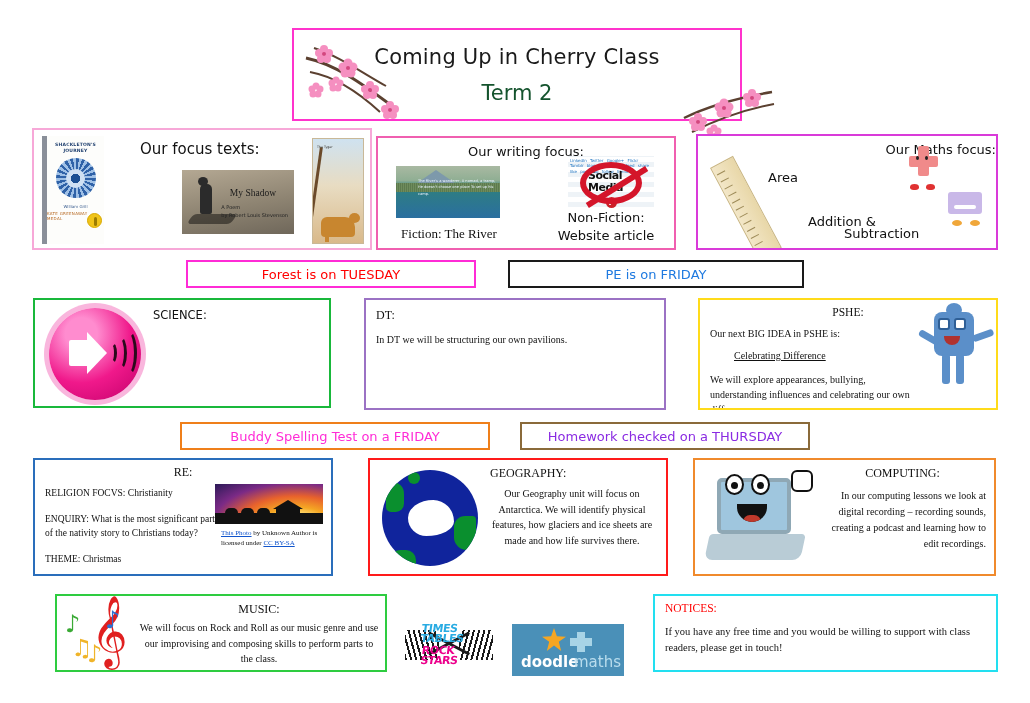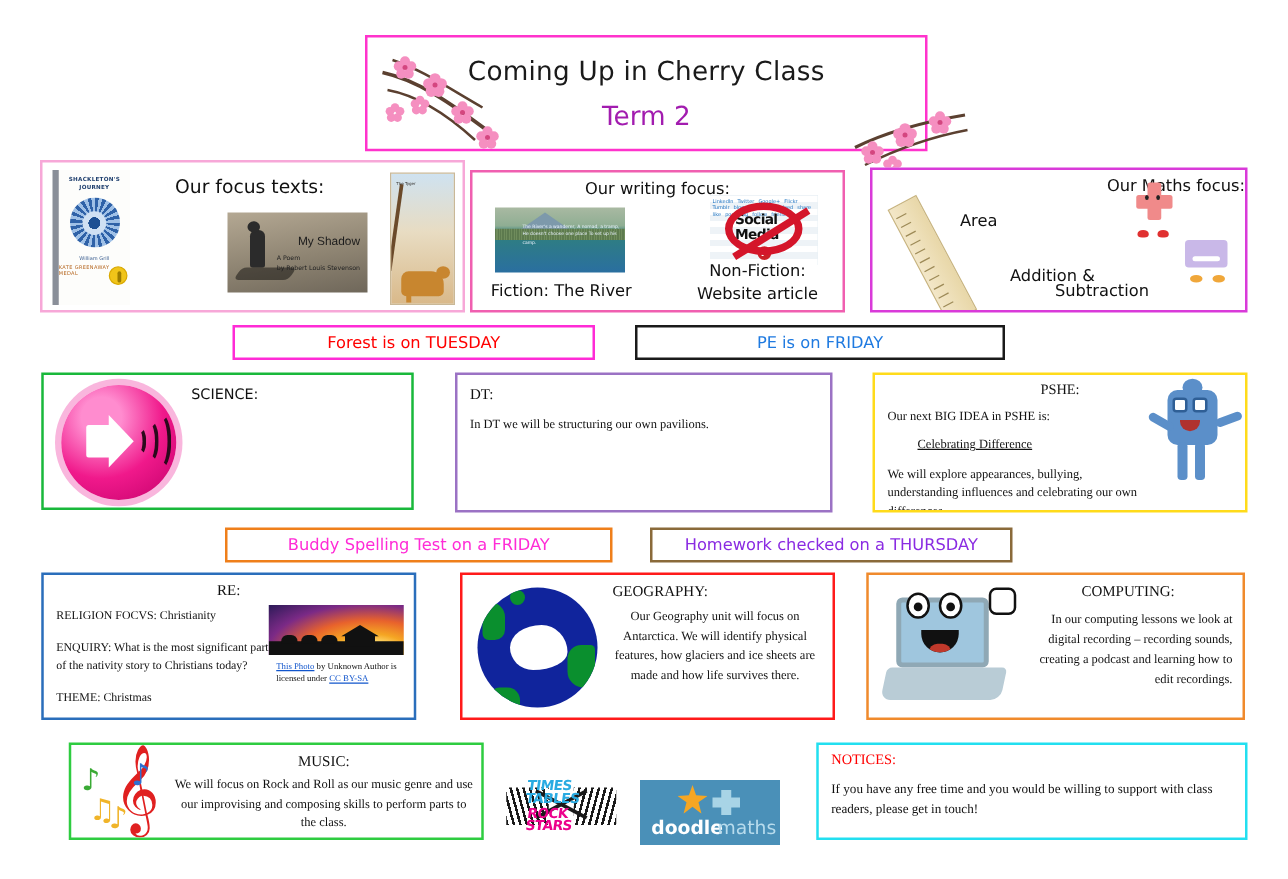--- a/index.html
+++ b/index.html
@@ -16,21 +16,21 @@
   .serif { font-family: "Liberation Serif", serif; }
 
   
   .title-banner {
     position: absolute; left: 292px; top: 28px; width: 450px; height: 93px;
     border: 2.5px solid #ff33cc; background: #fff;
     display: flex; flex-direction: column; align-items: center; justify-content: center;
     overflow: hidden;
   }
   .title-line1 { font-size: 21px; color: #1a1a1a; letter-spacing: .2px; }
-  .title-line2 { font-size: 21px; color: #a21caf; margin-top: 12px; }
+  .title-line2 { font-size: 21px; color: #14532d; margin-top: 12px; }
 
   .blossom { position: absolute; pointer-events: none; }
 
   
   .panel { position: absolute; background: #fff; overflow: hidden; }
 
   
   #p-texts { left: 32px; top: 128px; width: 340px; height: 122px; border: 2px solid #f7a8d8; }
   #p-writing { left: 376px; top: 136px; width: 300px; height: 114px; border: 2px solid #f05fb0; }
   #p-maths { left: 696px; top: 134px; width: 302px; height: 116px; border: 2px solid #d93ad9; }
@@ -65,21 +65,21 @@
   .shadow-card {
     position: absolute; left: 148px; top: 40px; width: 112px; height: 64px;
     background: linear-gradient(170deg, #b4a893 0%, #8e8472 55%, #6f675a 100%);
     overflow: hidden;
   }
   .shadow-card .figure {
     position:absolute; left:18px; top:14px; width:12px; height:30px; background:#2b2b2b; border-radius:5px 5px 2px 2px;
   }
   .shadow-card .figure::after{content:"";position:absolute;left:-2px;top:-7px;width:10px;height:9px;border-radius:50%;background:#2b2b2b;}
   .shadow-card .shade{position:absolute;left:8px;top:44px;width:44px;height:10px;background:rgba(0,0,0,.45);transform:skewX(-35deg);border-radius:4px;}
-  .shadow-t { position:absolute; right:6px; top:18px; font-size:9.5px; color:#1b1b1b; font-family:Liberation Sans, sans-serif;}
+  .shadow-t { position:absolute; right:18px; top:18px; font-size:9.5px; color:#1b1b1b; font-family:Liberation Serif, serif;}
   .shadow-s { position:absolute; right:6px; top:34px; font-size:5px; color:#222; line-height:1.5; text-align:left;}
 
   .tyger-card {
     position: absolute; right: 6px; top: 8px; width: 52px; height: 106px;
     background: linear-gradient(180deg,#cfe2f0 0%,#e8dcc2 45%,#d9b98a 100%);
     overflow:hidden; border:1px solid #c9b897;
   }
   .tyger-card .txt{position:absolute;left:4px;top:6px;right:4px;font-size:3.2px;color:#33302c;line-height:1.5;}
   .tyger-card .tiger{position:absolute;left:8px;bottom:6px;width:34px;height:20px;background:#c8862f;border-radius:6px 10px 4px 4px;}
   .tyger-card .tiger::before{content:"";position:absolute;right:-5px;top:-4px;width:11px;height:10px;background:#c8862f;border-radius:50%;}
@@ -390,21 +390,21 @@
 
   <div class="panel" id="p-writing">
     <div class="wlabel comic" style="left:0;right:0;top:6px;text-align:center;">Our writing  focus:</div>
 
     <div class="poem-card">
       <div class="mtn"></div>
       <div class="grass"></div>
       <div class="lines">The River's a wanderer, A nomad, a tramp, He doesn't choose one place To set up his camp.</div>
       <div class="credit">The River by Valerie Bloom</div>
     </div>
-    <div class="wlabel comic" style="left:6px;top:88px;width:130px;text-align:center;">Fiction: The River</div>
+    <div class="wlabel comic" style="left:6px;top:88px;width:130px;text-align:center;font-family:Liberation Serif, serif;">Fiction: The River</div>
 
     <div class="social-card">
       <div class="wordcloud">
         LinkedIn Twitter Google+ Flickr Tumblr blog RSS Vimeo feed share like post tag follow friend
       </div>
       <div class="smtext">Social Media</div>
       <div class="pin">P</div>
       <div class="ban"></div>
     </div>
     <div class="wlabel comic" style="left:162px;top:72px;width:132px;text-align:center;">Non-Fiction:</div>

